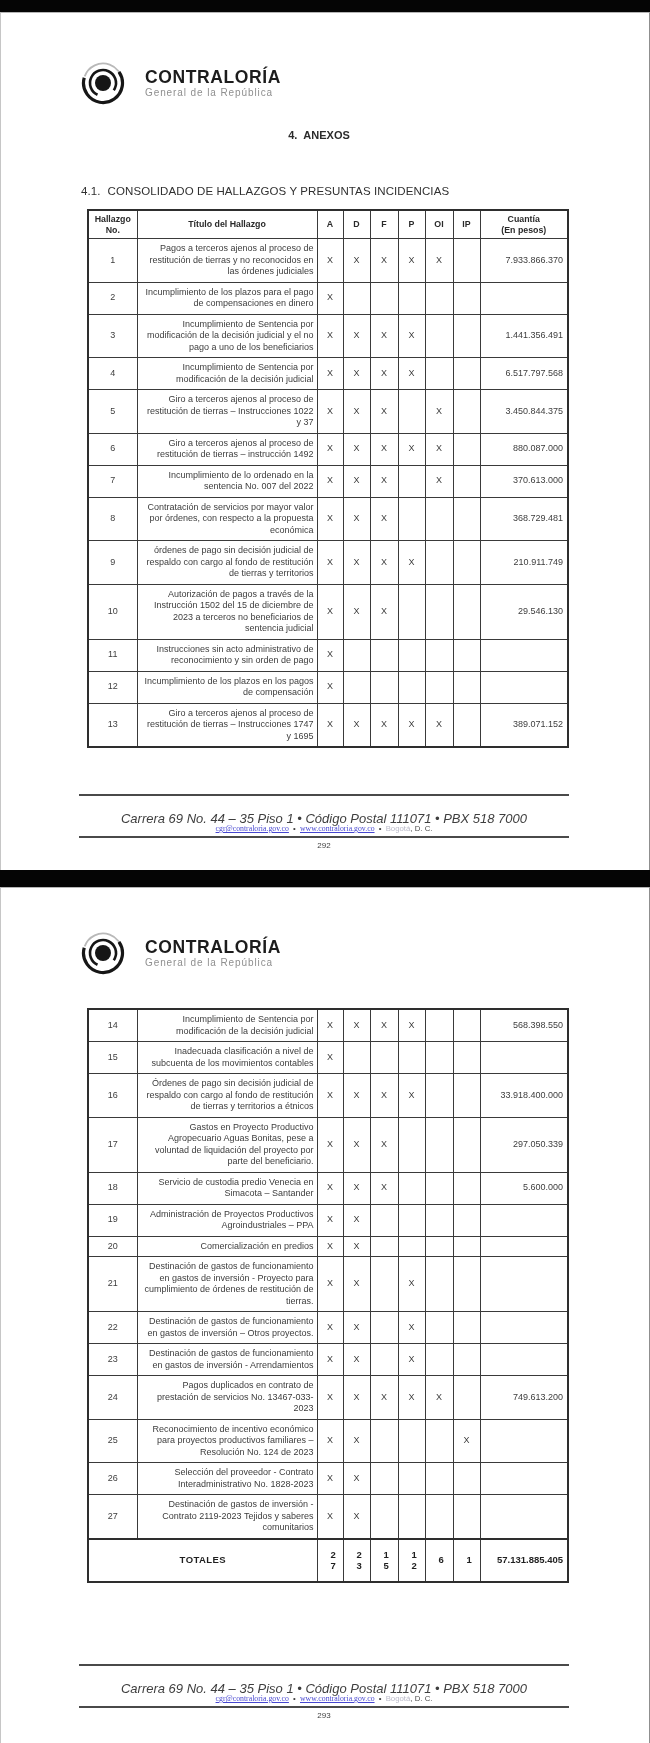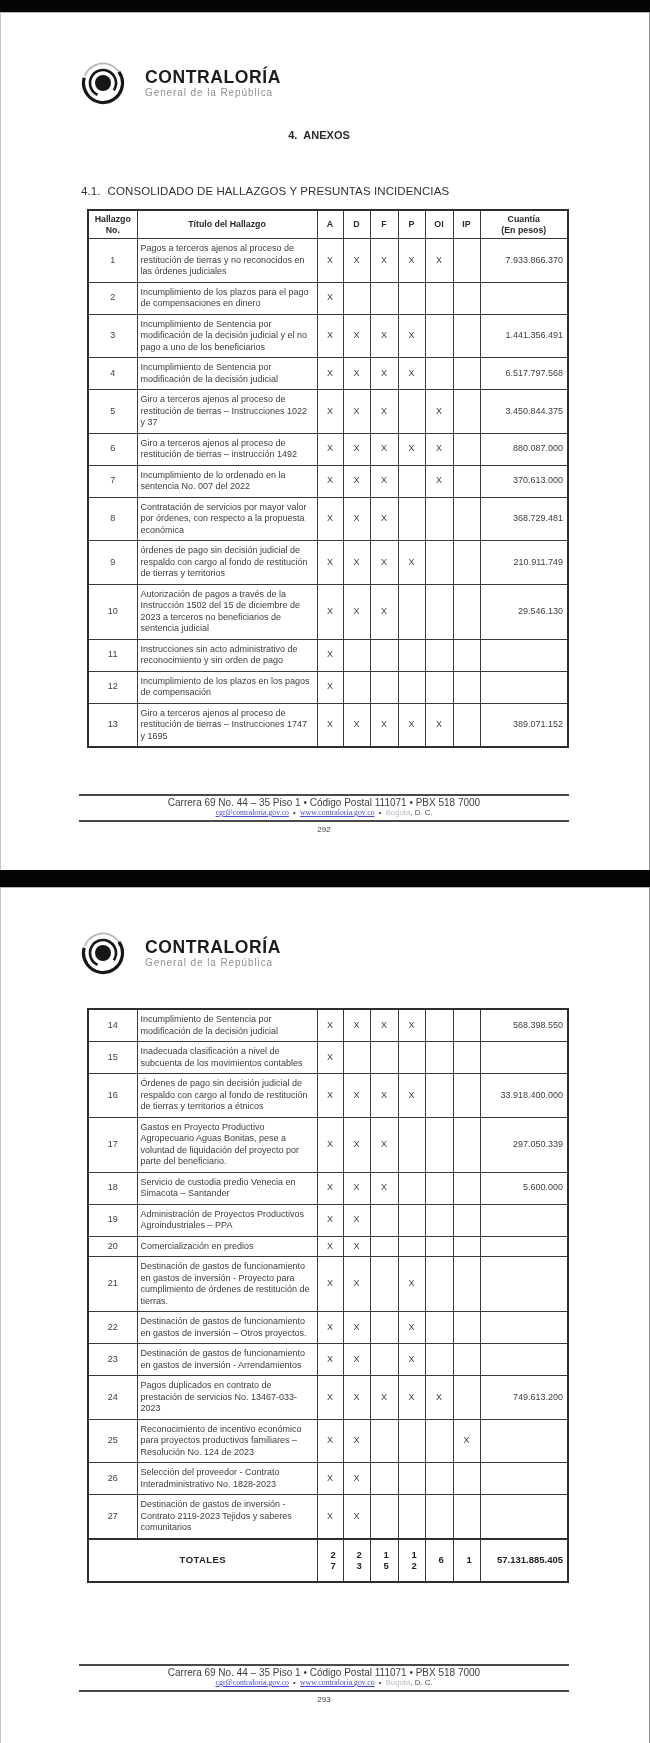--- a/index.html
+++ b/index.html
@@ -29,32 +29,32 @@
   
   .tbl{position:absolute;left:86px;width:480px;border-collapse:collapse;table-layout:fixed;
        border:2px solid #2e2e2e;}
   .p1 .tbl{top:196px;}
   .p2 .tbl{top:120px;}
   .tbl th,.tbl td{border:1px solid #3a3a3a;vertical-align:middle;word-wrap:break-word;}
   .tbl th{font-size:8.8px;font-weight:700;color:#2a2a2a;padding:3px 2px;line-height:1.2;
           white-space:pre-line;text-align:center;}
   .tbl td{font-size:9px;color:#3d3d3d;line-height:11.5px;padding:4px 3px;}
   .c-no{text-align:center;}
-  .c-title{text-align:left;}
+  .c-title{text-align:right;}
   .c-mark{text-align:center;}
   .c-cuantia{text-align:right;padding-right:4px !important;}
   .totals-row td{font-weight:700;color:#1f1f1f;font-size:9.5px;padding:9px 13px;
                  border-top:2px solid #2e2e2e;}
   .totals-label{text-align:center;letter-spacing:0.4px;}
 
   
   .footer{position:absolute;left:78px;width:490px;border-top:2px solid #4a4a4a;text-align:center;}
   .p1 .footer{top:781px;}
   .p2 .footer{top:776px;}
-  .f-address{font-size:10px;color:#3e3e3e;margin-top:2px;line-height:10px;}
+  .f-address{font-size:13px;color:#3e3e3e;margin-top:18px;line-height:10px;font-style:italic;}
   .f-links{font-size:7.8px;line-height:10px;border-bottom:2px solid #4a4a4a;padding-bottom:2px;color:#4a4a4a;}
   .f-link{color:#4646d0;text-decoration:underline;cursor:pointer;font-family:Liberation Serif, serif;}
   .f-sep{color:#3e3e3e;margin:0 2px;}
   .f-city{color:#babac9;}
   .f-page{font-size:8px;color:#3e3e3e;margin-top:3px;}
 </style>
 </head>
 <body>
 
 <div class="band top"></div>

